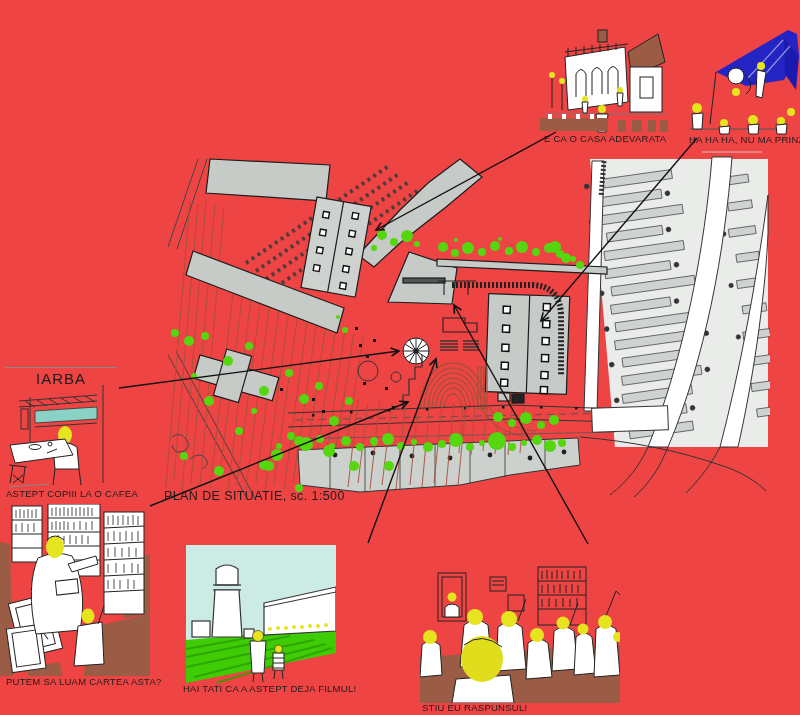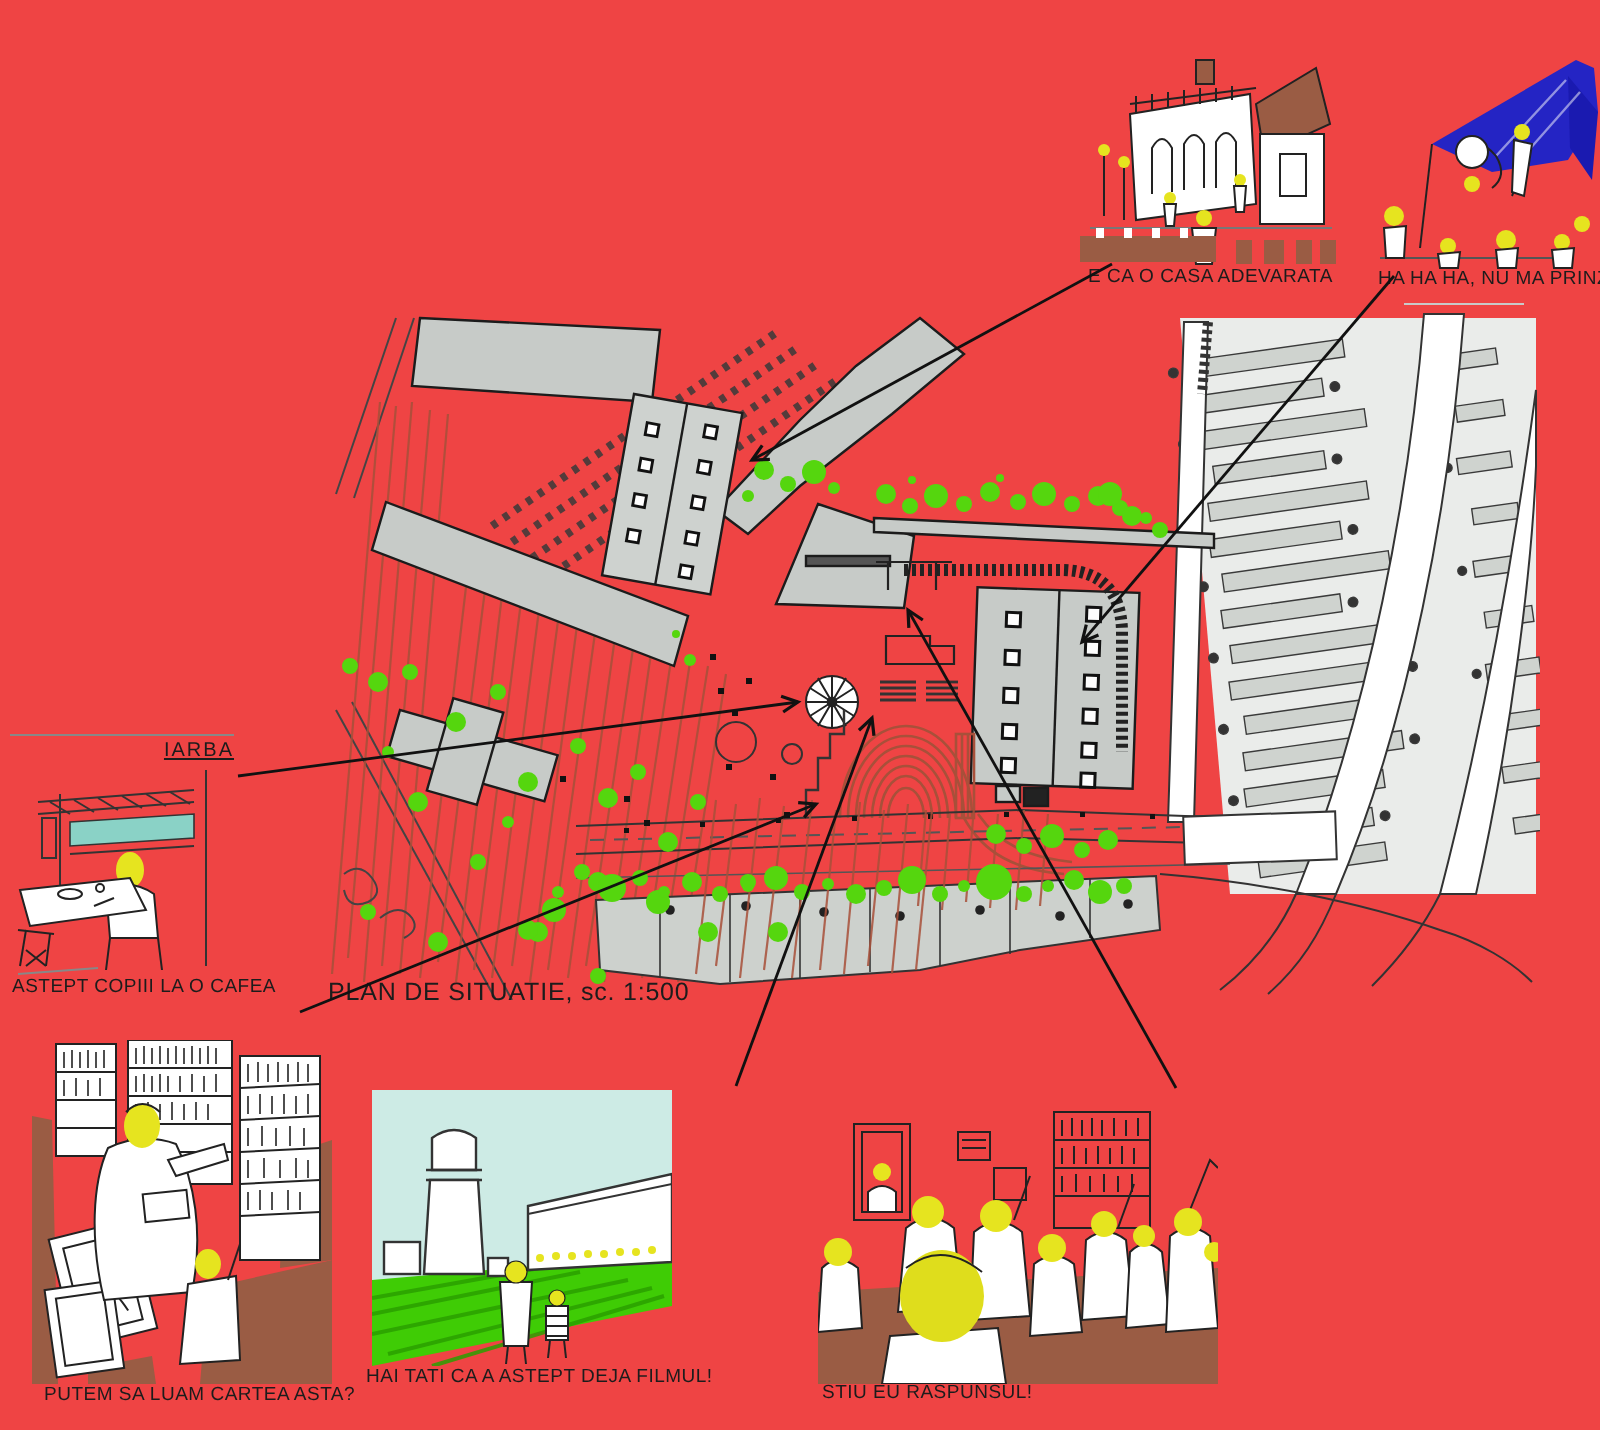--- a/index.html
+++ b/index.html
@@ -1,21 +1,21 @@
 <!DOCTYPE html>
 <html><head>
 <meta charset="utf-8">
 <style>
   html,body{margin:0;padding:0;background:#fff;}
   .board{position:relative;width:800px;height:715px;background:#ef4444;overflow:hidden;
          font-family:"Liberation Sans",sans-serif;}
   .abs{position:absolute;}
   .caption{position:absolute;font-size:9.5px;letter-spacing:.25px;color:#1c1c1c;white-space:nowrap;}
   .plan-caption{font-size:12.5px;letter-spacing:.4px;}
-  .vlabel{position:absolute;font-size:10px;letter-spacing:1px;color:#1c1c1c;text-align:right;text-decoration:underline;}
+  .vlabel{position:absolute;font-size:15px;letter-spacing:1px;color:#1c1c1c;text-align:center;}
   svg{display:block;}
   .overlay{pointer-events:none;}
 </style>
 </head>
 <body>
 
 <div class="board">
 
   <svg class="abs" style="left:160px;top:155px" width="610" height="345" viewBox="0 0 610 345">
 
@@ -483,21 +483,21 @@
         <path d="M4,82 L22,84"></path>
         <path d="M8,100 L18,92 M18,100 L8,92"></path>
         <line x1="50" y1="86" x2="48" y2="102"></line>
           <line x1="74" y1="86" x2="76" y2="102"></line>
         <line x1="4" y1="104" x2="44" y2="101" stroke="#888"></line>
       </g>
     </svg>
     <figcaption class="caption" style="left:1px;top:126px;position:absolute">ASTEPT COPIII LA O CAFEA</figcaption>
   </figure>
 
-  <figure class="abs" style="left:0;top:504px;margin:16px">
+  <figure class="abs" style="left:0;top:504px;margin:0">
     <svg width="150" height="172" viewBox="0 0 150 172">
       <polygon points="0,38 10,40 13,172 0,172" fill="#9a5c44"></polygon>
       <polygon points="126,58 150,50 150,110 124,114" fill="#9a5c44"></polygon>
       <polygon points="88,124 150,110 150,172 84,172" fill="#9a5c44"></polygon>
       <polygon points="28,164 60,158 62,172 28,172" fill="#9a5c44"></polygon>
       <g stroke="#222" stroke-width="1" fill="#fff">
         <rect x="12" y="2" width="30" height="56"></rect>
         <line x1="12" y1="16" x2="42" y2="16"></line>
           <line x1="12" y1="30" x2="42" y2="30"></line>
           <line x1="12" y1="44" x2="42" y2="44"></line>
@@ -593,21 +593,21 @@
       </g>
       <circle cx="92.5" cy="104" r="4" fill="#e6e41f" stroke="#222" stroke-width="0.6"></circle>
       <g stroke="#222" stroke-width="1">
         <line x1="89" y1="125" x2="88" y2="134"></line>
           <line x1="96" y1="125" x2="97" y2="134"></line>
       </g>
     </svg>
     <figcaption class="caption" style="left:-3px;top:138px;position:absolute">HAI TATI CA A ASTEPT DEJA FILMUL!</figcaption>
   </figure>
 
-  <figure class="abs" style="left:405px;top:550px;margin:4px">
+  <figure class="abs" style="left:405px;top:550px;margin:15px">
     <svg width="200" height="138" viewBox="0 0 200 138">
       <g stroke="#222" stroke-width="1" fill="none">
         <rect x="18" y="8" width="28" height="48"></rect>
         <rect x="22" y="12" width="20" height="40"></rect>
         <rect x="70" y="12" width="16" height="14"></rect>
         <line x1="72" y1="16" x2="84" y2="16"></line>
           <line x1="72" y1="20" x2="84" y2="20"></line>
         <rect x="88" y="30" width="16" height="16"></rect>
         <rect x="118" y="2" width="48" height="58"></rect>
         <line x1="118" y1="16" x2="166" y2="16"></line>

